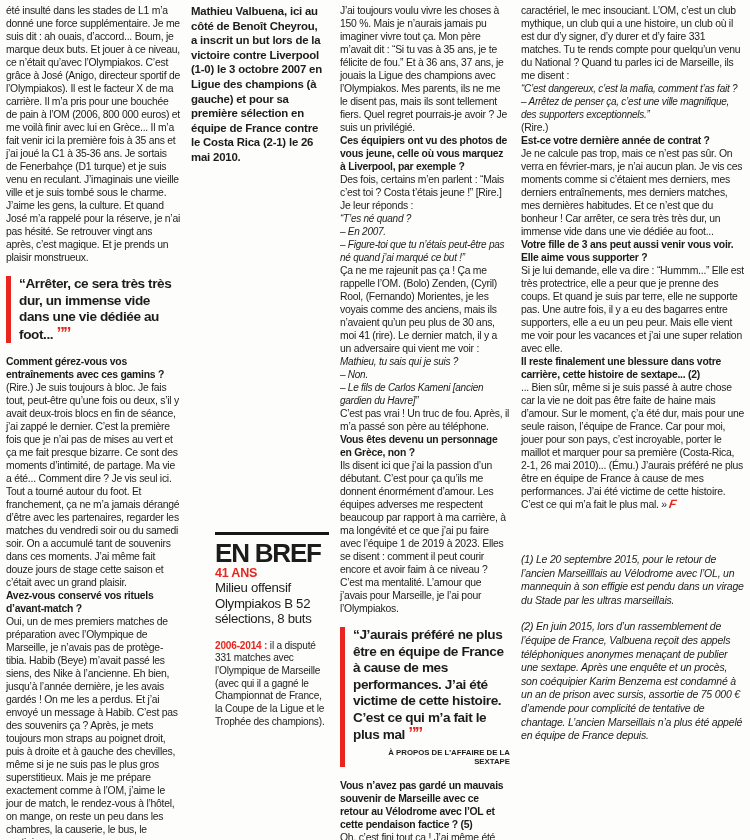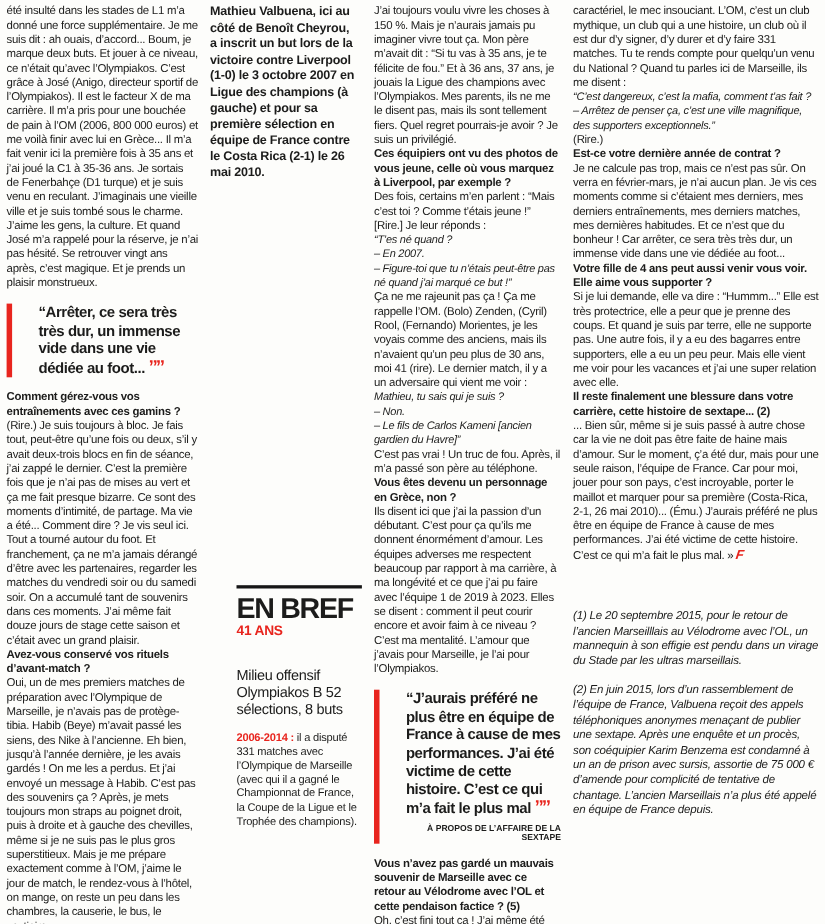--- a/index.html
+++ b/index.html
@@ -23,21 +23,21 @@
     text-align:left;
   }
   .q{
     font-size:10.4px;line-height:13px;letter-spacing:-0.25px;
     font-weight:700;
   }
   .dialogue{font-size:10px;line-height:13px;letter-spacing:-0.25px;font-style:italic;}
   .pullquote{
     margin:12px 0 12px 0;
     border-left:5px solid var(--accent);
-    padding-left:24px;
+    padding-left:8px;
     font-weight:700;
     font-size:13.6px;line-height:16.5px;letter-spacing:-0.4px;
   }
   .pq-marks{
     color:var(--accent);
     font-size:17px;
     letter-spacing:-2px;
     font-weight:700;
   }
   .pq-attr{
@@ -62,21 +62,20 @@
     font-size:26px;line-height:26px;letter-spacing:-1.2px;
   }
   .bref-age{
     color:var(--accent);
     font-weight:700;
     font-size:12.5px;line-height:14px;letter-spacing:-0.2px;
   }
   .bref-info{
     font-size:13.2px;line-height:15.5px;letter-spacing:-0.3px;
     margin-bottom:13px;
-    margin-top:26px;
   }
   .bref-entry{
     font-size:10.1px;line-height:12.7px;letter-spacing:-0.2px;
   }
   .bref-label{color:var(--accent);font-weight:700;}
   .footnotes{margin-top:42px;}
   .footnote{
     font-style:italic;
     font-size:10.5px;line-height:13.6px;letter-spacing:-0.2px;
     margin-bottom:13px;
@@ -112,21 +111,21 @@
       <div class="bref-title">EN BREF</div>
       <div class="bref-age">41 ANS</div>
       <div class="bref-info">Milieu offensif Olympiakos B 52 sélections, 8 buts</div>
       <p class="bref-entry"><span class="bref-label">2006-2014 :</span> <span>il a disputé 331 matches avec l’Olympique de Marseille (avec qui il a gagné le Championnat de France, la Coupe de la Ligue et le Trophée des champions).</span></p>
     </div>
   </div>
 
   <div class="col">
     <p class="body">J’ai toujours voulu vivre les choses à 150 %. Mais je n’aurais jamais pu imaginer vivre tout ça. Mon père m’avait dit : “Si tu vas à 35 ans, je te félicite de fou.” Et à 36 ans, 37 ans, je jouais la Ligue des champions avec l’Olympiakos. Mes parents, ils ne me le disent pas, mais ils sont tellement fiers. Quel regret pourrais-je avoir ? Je suis un privilégié.</p>
     <p class="q">Ces équipiers ont vu des photos de vous jeune, celle où vous marquez à Liverpool, par exemple ?</p>
-    <p class="body">Des fois, certains m’en parlent : “Mais c’est toi ? Comme t’étais jeune !” [Rire.] Je leur réponds :</p>
+    <p class="body">Des fois, certains m’en parlent : “Mais c’est toi ? Costa t’étais jeune !” [Rire.] Je leur réponds :</p>
     <div class="dialogue">
       <div>“T’es né quand ?</div>
       <div>– En 2007.</div>
       <div>– Figure-toi que tu n’étais peut-être pas né quand j’ai marqué ce but !”</div>
     </div>
     <p class="body">Ça ne me rajeunit pas ça ! Ça me rappelle l’OM. (Bolo) Zenden, (Cyril) Rool, (Fernando) Morientes, je les voyais comme des anciens, mais ils n’avaient qu’un peu plus de 30 ans, moi 41 (rire). Le dernier match, il y a un adversaire qui vient me voir :</p>
     <div class="dialogue">
       <div>Mathieu, tu sais qui je suis ?</div>
       <div>– Non.</div>
       <div>– Le fils de Carlos Kameni [ancien gardien du Havre]”</div>
@@ -143,21 +142,21 @@
 
   <div class="col">
     <p class="body">caractériel, le mec insouciant. L’OM, c’est un club mythique, un club qui a une histoire, un club où il est dur d’y signer, d’y durer et d’y faire 331 matches. Tu te rends compte pour quelqu’un venu du National ? Quand tu parles ici de Marseille, ils me disent :</p>
     <div class="dialogue">
       <div>“C’est dangereux, c’est la mafia, comment t’as fait ?</div>
       <div>– Arrêtez de penser ça, c’est une ville magnifique, des supporters exceptionnels.”</div>
     </div>
     <p class="body">(Rire.)</p>
     <p class="q">Est-ce votre dernière année de contrat ?</p>
     <p class="body">Je ne calcule pas trop, mais ce n’est pas sûr. On verra en février-mars, je n’ai aucun plan. Je vis ces moments comme si c’étaient mes derniers, mes derniers entraînements, mes derniers matches, mes dernières habitudes. Et ce n’est que du bonheur ! Car arrêter, ce sera très très dur, un immense vide dans une vie dédiée au foot...</p>
-    <p class="q">Votre fille de 4 ans peut aussi venir vous voir. Elle aime vous supporter ?</p>
+    <p class="q">Votre fille de 3 ans peut aussi venir vous voir. Elle aime vous supporter ?</p>
     <p class="body">Si je lui demande, elle va dire : “Hummm...” Elle est très protectrice, elle a peur que je prenne des coups. Et quand je suis par terre, elle ne supporte pas. Une autre fois, il y a eu des bagarres entre supporters, elle a eu un peu peur. Mais elle vient me voir pour les vacances et j’ai une super relation avec elle.</p>
     <p class="q">Il reste finalement une blessure dans votre carrière, cette histoire de sextape... (2)</p>
     <p class="body"><span>... Bien sûr, même si je suis passé à autre chose car la vie ne doit pas être faite de haine mais d’amour. Sur le moment, ç’a été dur, mais pour une seule raison, l’équipe de France. Car pour moi, jouer pour son pays, c’est incroyable, porter le maillot et marquer pour sa première (Costa-Rica, 2-1, 26 mai 2010)... (Ému.) J’aurais préféré ne plus être en équipe de France à cause de mes performances. J’ai été victime de cette histoire. C’est ce qui m’a fait le plus mal. »</span><span class="endmark">F</span></p>
     <div class="footnotes">
       <p class="footnote">(1) Le 20 septembre 2015, pour le retour de l’ancien Marseilllais au Vélodrome avec l’OL, un mannequin à son effigie est pendu dans un virage du Stade par les ultras marseillais.</p>
       <p class="footnote">(2) En juin 2015, lors d’un rassemblement de l’équipe de France, Valbuena reçoit des appels téléphoniques anonymes menaçant de publier une sextape. Après une enquête et un procès, son coéquipier Karim Benzema est condamné à un an de prison avec sursis, assortie de 75 000 € d’amende pour complicité de tentative de chantage. L’ancien Marseillais n’a plus été appelé en équipe de France depuis.</p>
     </div>
   </div>
 
 </div>

